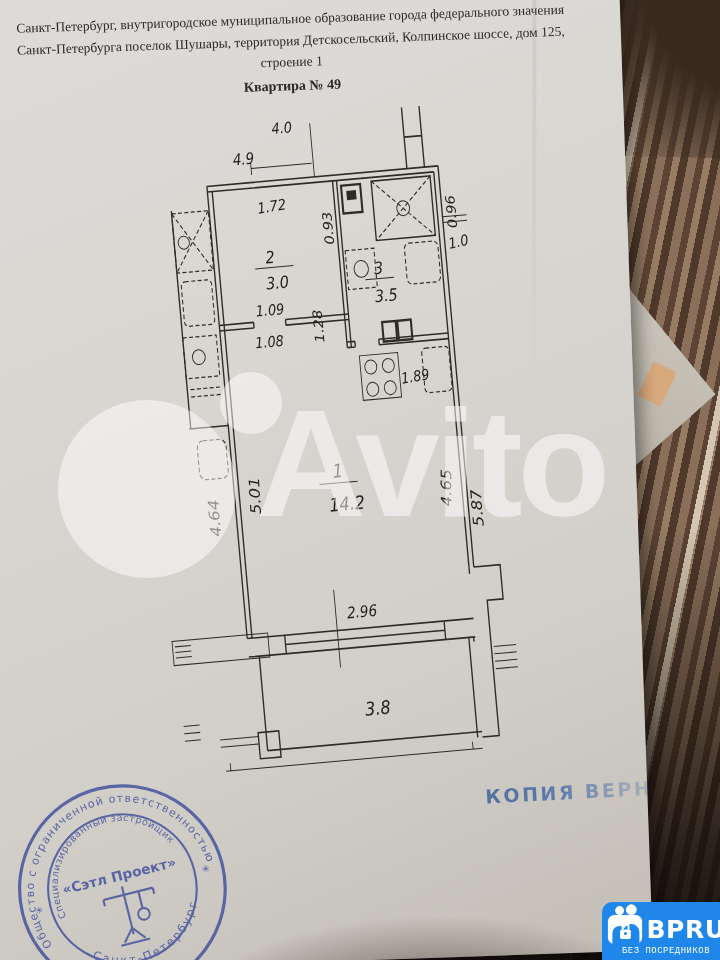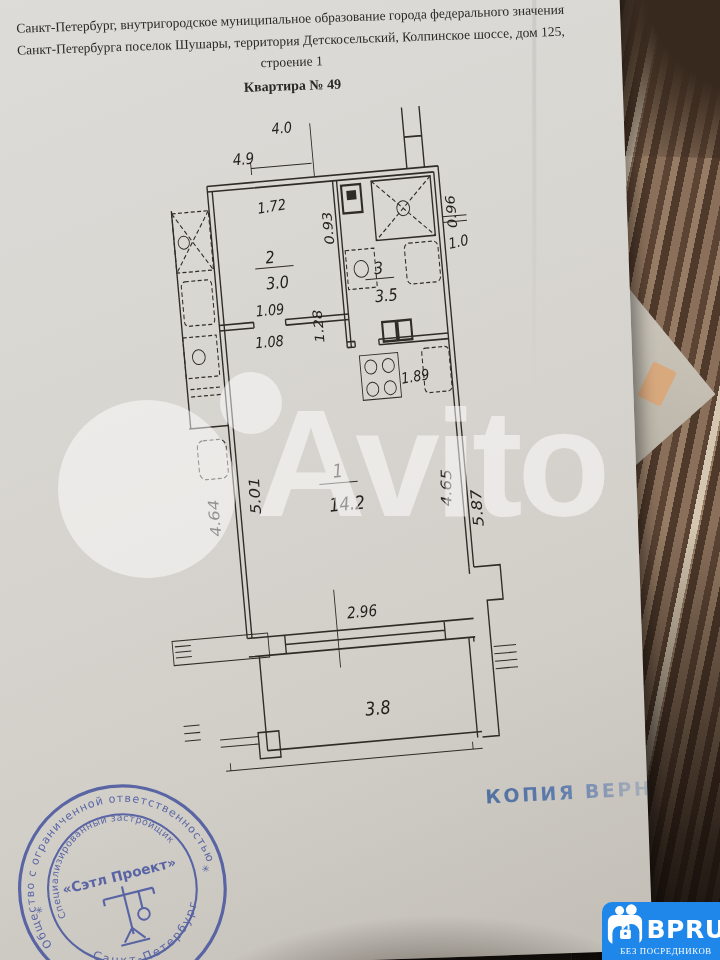--- a/index.html
+++ b/index.html
@@ -95,21 +95,21 @@
   .seal text{fill:#47549f;font-family:"DejaVu Sans",sans-serif;}
   
   .badge{
     position:absolute;left:602px;top:902px;width:128px;height:68px;z-index:40;
     background:#1e87e9;border-radius:10px;
     display:flex;flex-direction:column;align-items:center;justify-content:center;
     padding:4px 6px 8px 6px;box-sizing:border-box;color:#fff;
   }
   .badge .row{display:flex;align-items:center;gap:4px;}
   .badge .brand{font-family:"DejaVu Sans",sans-serif;font-weight:bold;font-size:25px;letter-spacing:.5px;}
-  .badge .tagline{font-family:Liberation Serif, serif;font-size:8.8px;letter-spacing:.6px;margin-top:0;white-space:nowrap;}
+  .badge .tagline{font-family:Liberation Mono, monospace;font-size:8.8px;letter-spacing:.6px;margin-top:0;white-space:nowrap;}
   .badge .icon{width:36px;height:42px;margin-top:-8px;flex:0 0 auto;}
 </style>
 </head>
 <body>
 
 <div class="fabric"></div>
 <div class="sheet2"></div>
 
 <div class="paper">
   <div class="crease"></div>

